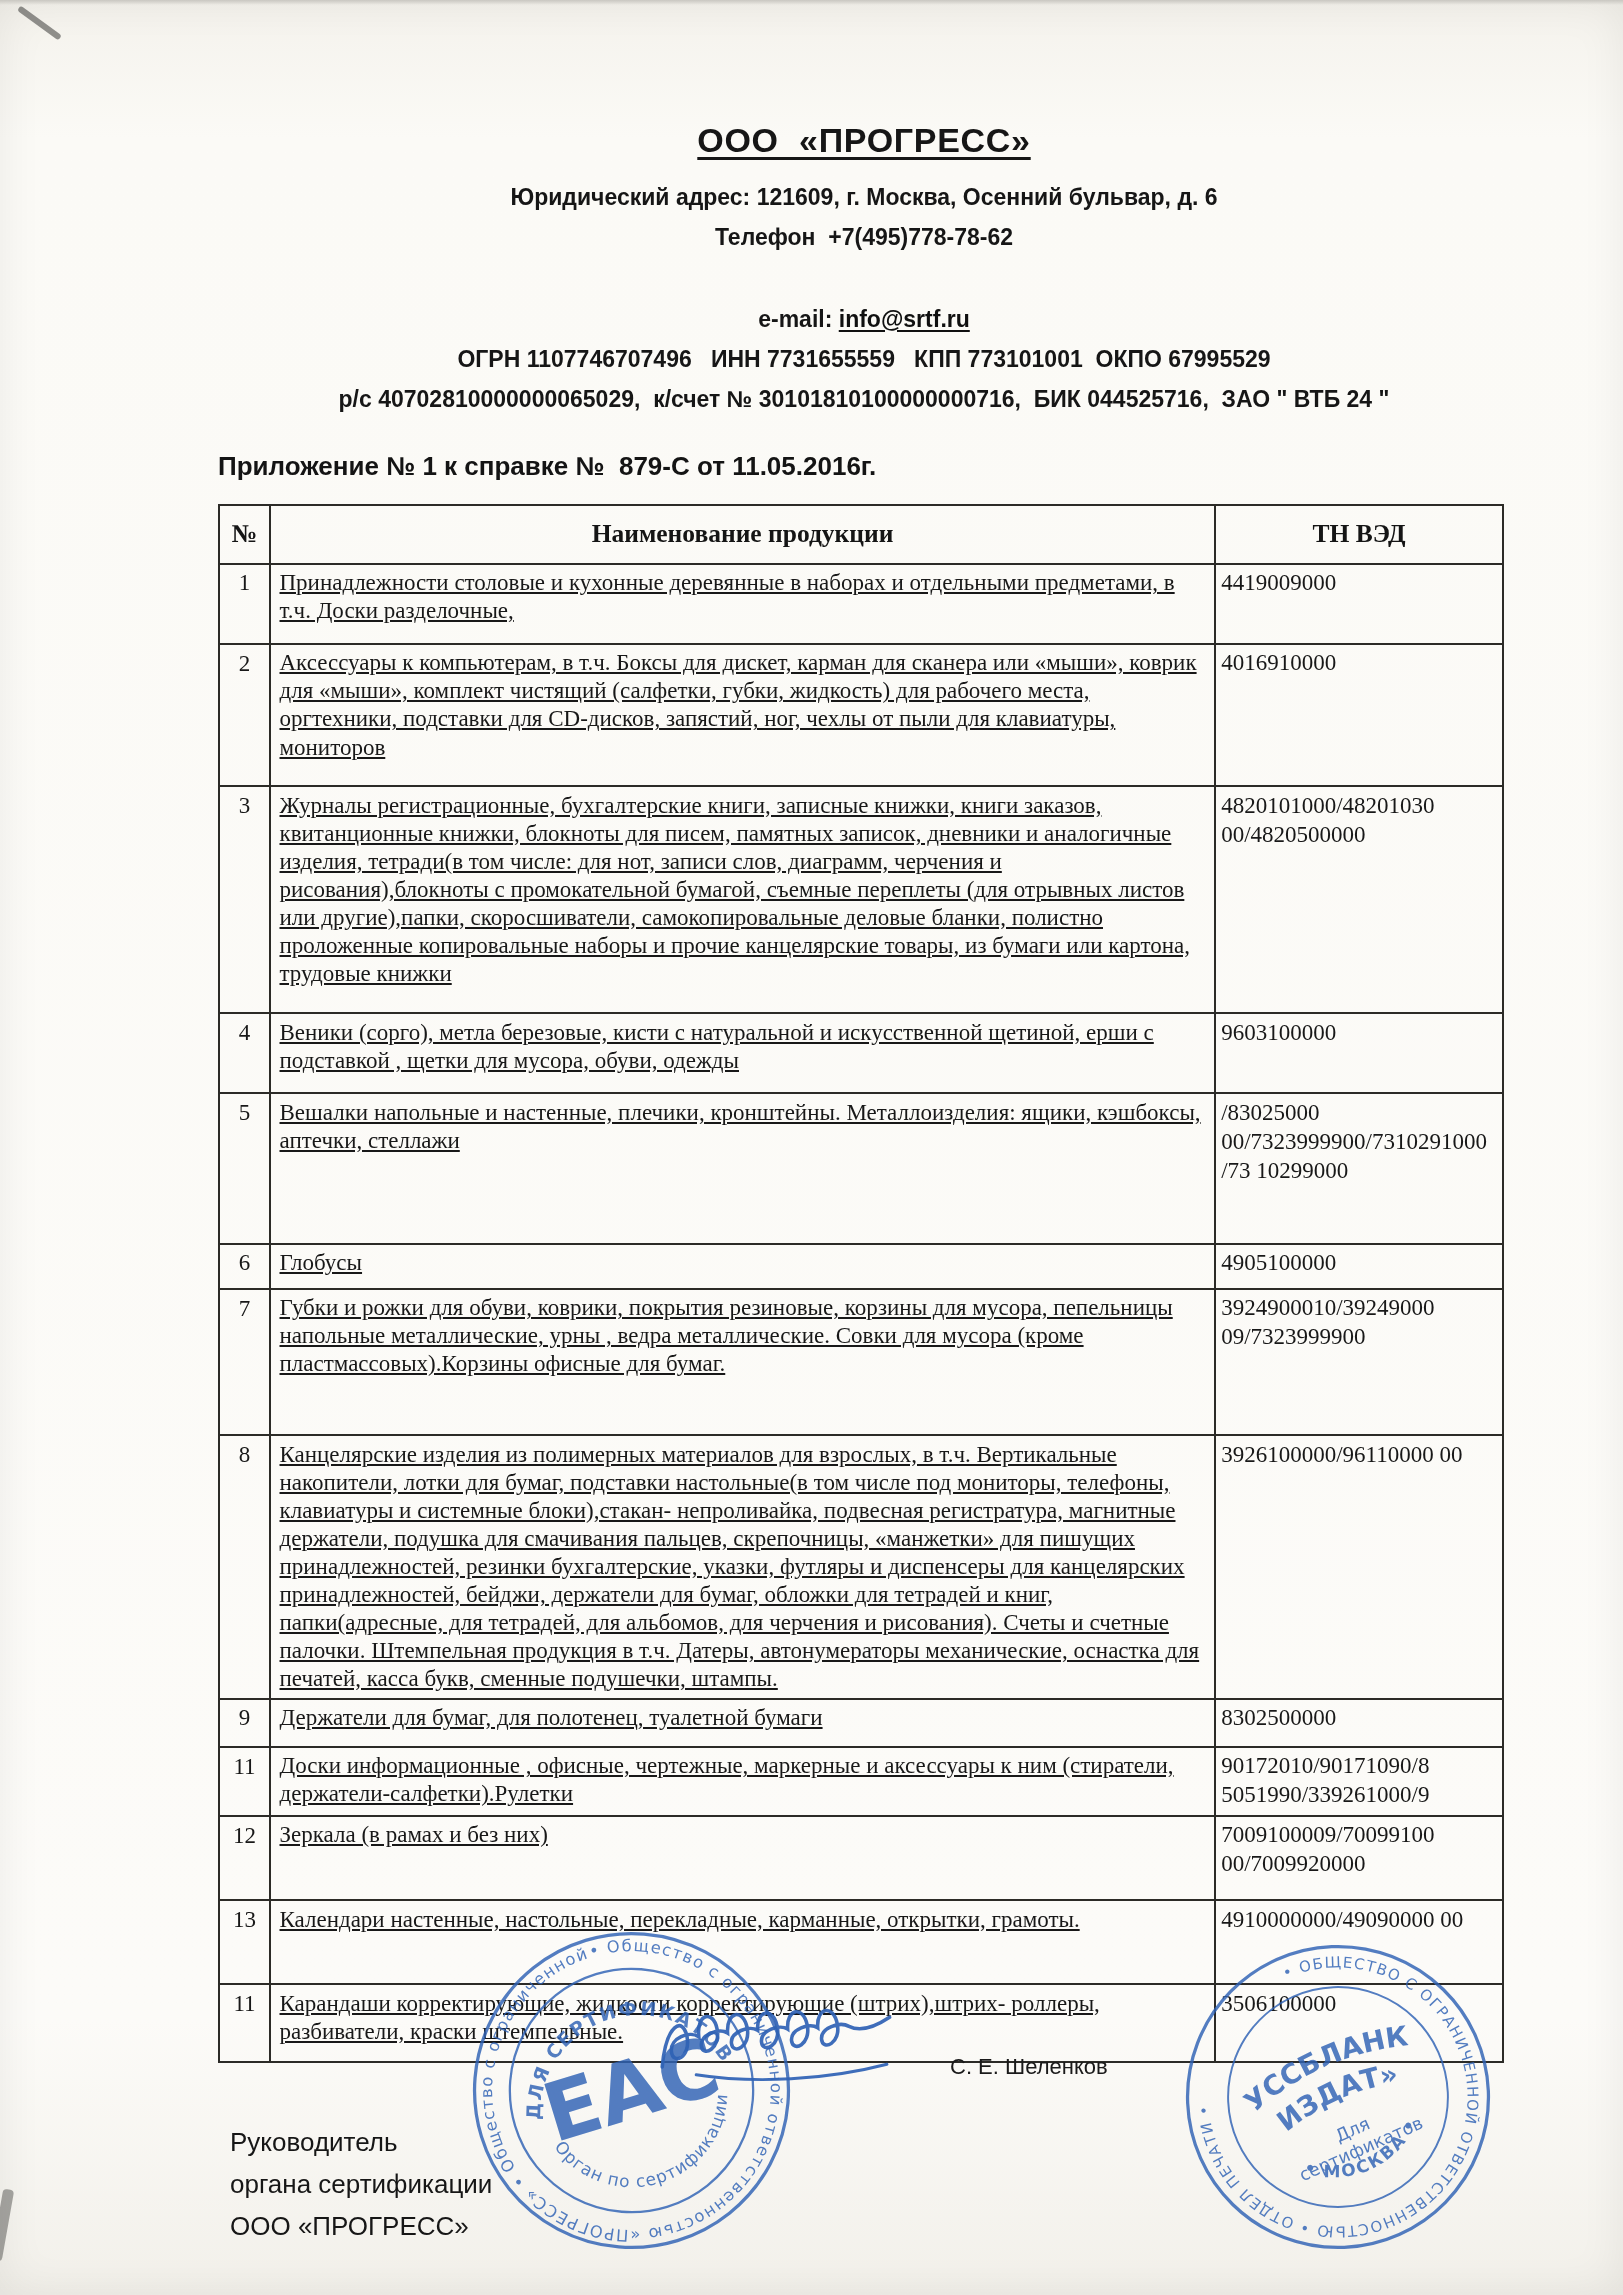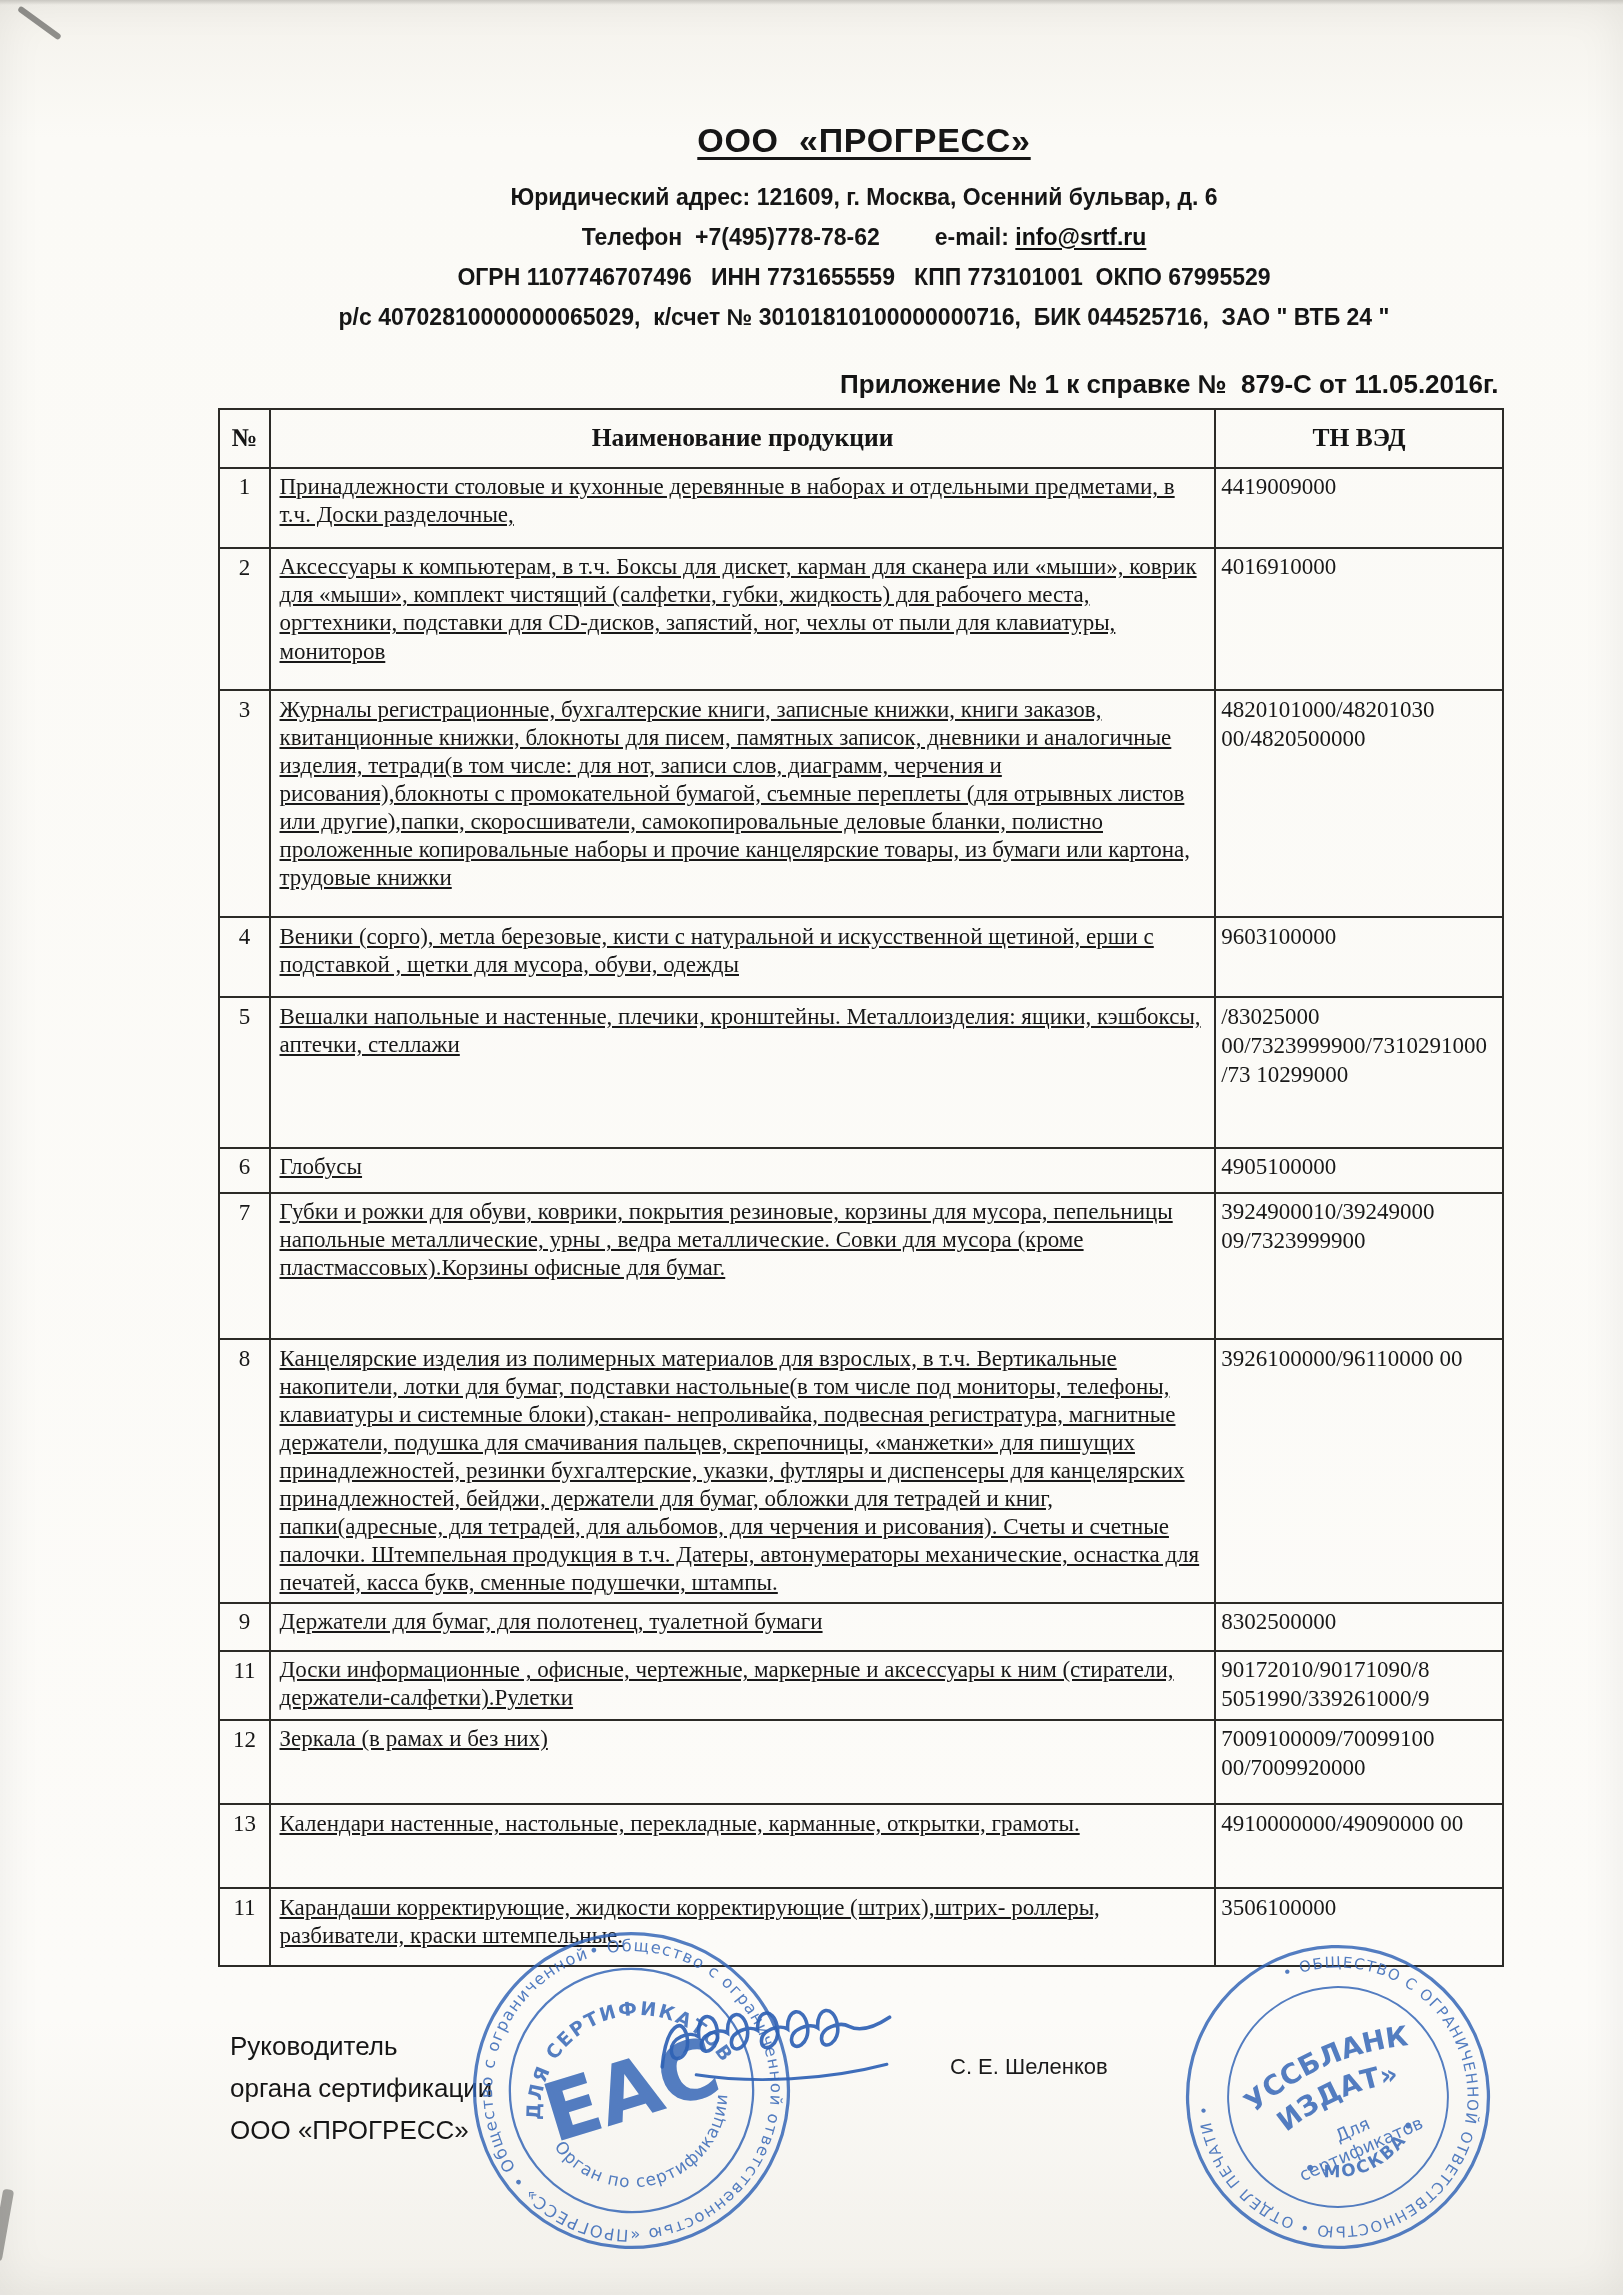--- a/index.html
+++ b/index.html
@@ -30,28 +30,28 @@
     font-family:"Liberation Sans", sans-serif;
     color:#161616;
   }
   .pre{white-space:pre-wrap;}
   .company-title{
     font-size:34px;font-weight:bold;letter-spacing:0.7px;
     text-decoration:underline;text-underline-offset:4.6px;
     margin-bottom:23.6px;
   }
   .head-line{font-size:23px;font-weight:bold;margin-bottom:13px;}
-  .phone-row{display:flex;justify-content:center;gap:55px;font-size:23px;font-weight:bold;margin-bottom:13px;}
+  .phone-row{display:flex;justify-content:center;gap:55px;font-size:23px;font-weight:bold;margin-bottom:13px;flex-direction:column;}
   .email-link{color:#101010;text-decoration:underline;text-underline-offset:3.3px;}
 
   
   .table-wrap{margin-left:218px;width:1283px;}
   .attachment-line{
-    margin-top:38px;margin-bottom:8px;
-    text-align:right;padding-right:2.6px;
+    margin-top:38px;margin-bottom:22px;
+    padding-right:2.6px;
     font-family:"Liberation Sans", sans-serif;
     font-size:26px;font-weight:bold;color:#141414;
   }
 
   
   table.doc-table{border-collapse:collapse;table-layout:fixed;width:1283px;background:transparent;}
   .doc-table th,.doc-table td{border:2px solid #2c2b27;}
   .doc-table th{
     height:55px;vertical-align:middle;text-align:center;
     font-size:25.5px;font-weight:bold;color:#151515;

